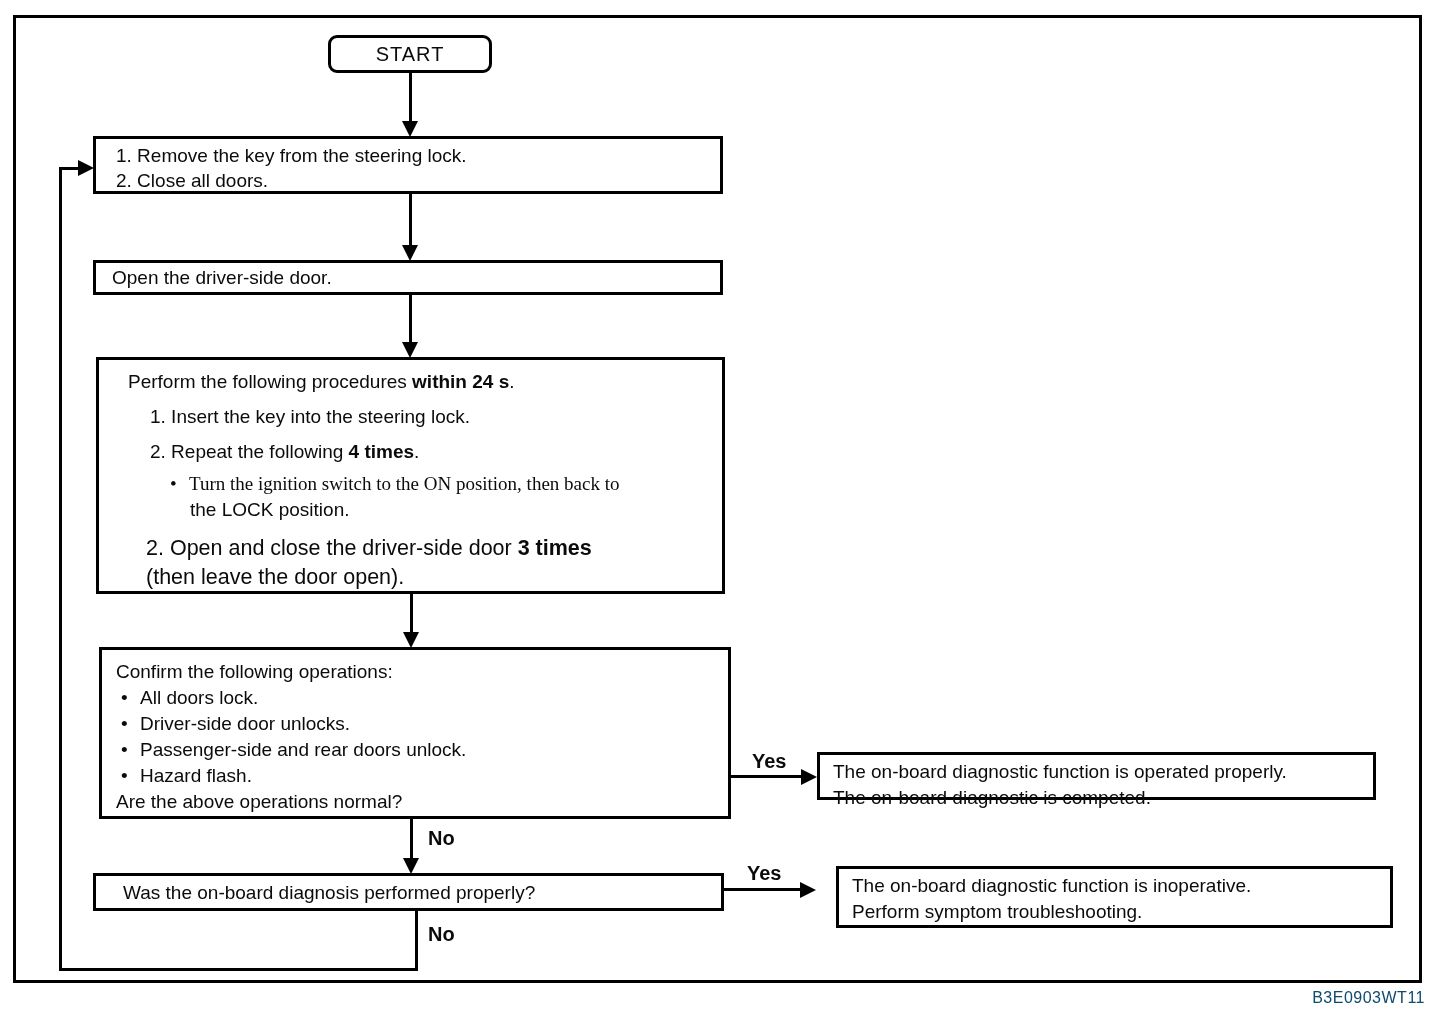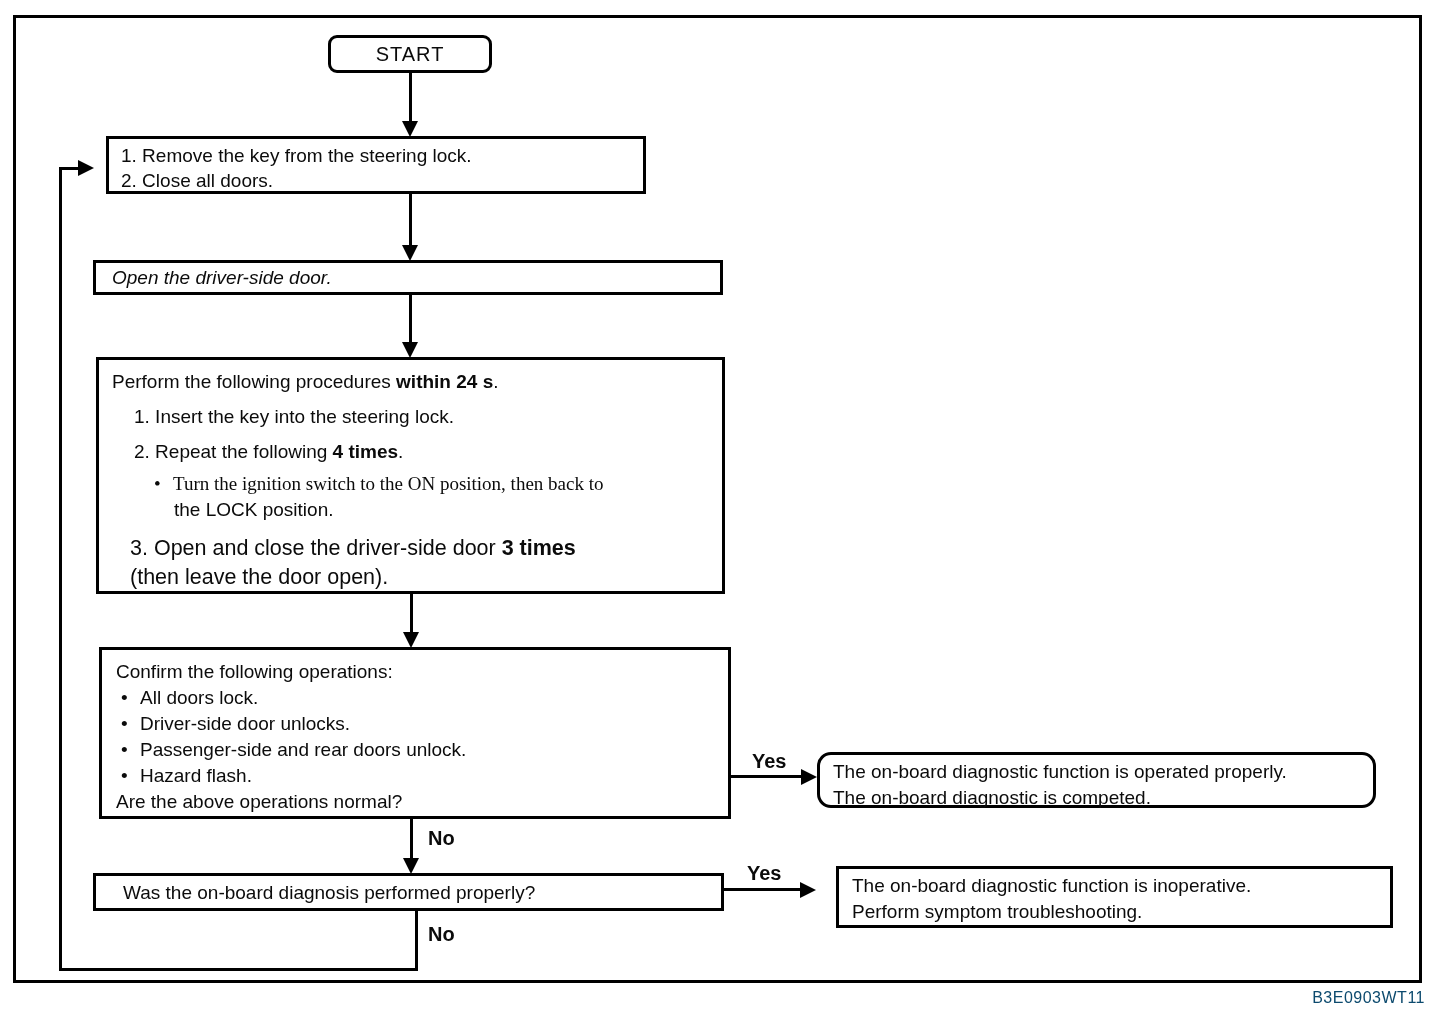--- a/index.html
+++ b/index.html
@@ -27,38 +27,38 @@
     border-top:8px solid transparent; border-bottom:8px solid transparent;
     border-left:16px solid #000;
   }
   .branch-label { position:absolute; font-weight:bold; font-size:20px; }
   .b { font-weight:bold; }
   .start-box {
     left:328px; top:35px; width:164px; height:38px;
     display:flex; align-items:center; justify-content:center;
     font-size:20px; letter-spacing:1px;border-radius:9px;
   }
-  .step1-box { left:106px; top:136px; width:540px; height:58px; padding:4px 8px 0 12px; }
+  .step1-box { left:93px; top:136px; width:630px; height:58px; padding:4px 8px 0 20px; }
   .step1-box .line { line-height:25px; }
-  .step2-box { left:93px; top:260px; width:630px; height:35px; padding:0 8px 0 16px; line-height:30px;font-style:italic; }
-  .step3-box { left:96px; top:357px; width:629px; height:237px; padding:11px 6px 0 13px; }
+  .step2-box { left:93px; top:260px; width:630px; height:35px; padding:0 8px 0 16px; line-height:30px; }
+  .step3-box { left:96px; top:357px; width:629px; height:237px; padding:11px 6px 0 29px; }
   .step3-box p { margin:0; line-height:22px; }
   .p-item { margin-left:22px !important; margin-top:13px !important; }
   .p-bullet { margin-left:42px !important; margin-top:10px !important;font-family:Liberation Serif, serif; }
   .p-bullet-cont { margin-left:62px !important; margin-top:4px !important; }
   .p-item3 { margin-left:18px !important; margin-top:14px !important; font-size:21.5px; line-height:26px !important; }
   .p-item3-cont { margin-left:18px !important; margin-top:3px !important; font-size:21.5px; line-height:26px !important; }
   .step4-box { left:99px; top:647px; width:632px; height:172px; padding:9px 6px 0 14px; }
   .step4-box .line { line-height:26px; }
   .step4-bullet { margin-left:5px; }
   .bullet-glyph { display:inline-block; width:19px; }
   .step5-box { left:93px; top:873px; width:631px; height:38px; padding:0 8px 0 27px; line-height:33px; }
   .result-box { padding:4px 8px 0 13px; }
   .result-box .line { line-height:26px; }
-  .result1-box { left:817px; top:752px; width:559px; height:56px;border-radius:14px; }
+  .result1-box { left:817px; top:752px; width:559px; height:48px; }
   .result2-box { left:836px; top:866px; width:557px; height:62px; }
   .code-label {
     position:absolute; right:15px; top:989px; font-size:16px; letter-spacing:0.5px; color:#0c4a6e;
   }
 </style>
 </head>
 <body>
 
 <div class="page">
 
@@ -85,21 +85,21 @@
 
   <div class="vline" style="left:409px; top:295px; height:49px;"></div>
   <div class="arrow-down" style="left:402px; top:342px;"></div>
 
   <div class="box step3-box">
     <p><span>Perform the following procedures </span><span class="b">within 24 s</span><span>.</span></p>
     <p class="p-item">1. Insert the key into the steering lock.</p>
     <p class="p-item"><span>2. Repeat the following </span><span class="b">4 times</span><span>.</span></p>
     <p class="p-bullet"><span class="bullet-glyph">•</span><span>Turn the ignition switch to the ON position, then back to</span></p>
     <p class="p-bullet-cont">the LOCK position.</p>
-    <p class="p-item3"><span>3. Open and close the driver-side door </span><span class="b">3 times</span></p>
+    <p class="p-item3"><span>2. Open and close the driver-side door </span><span class="b">3 times</span></p>
     <p class="p-item3-cont">(then leave the door open).</p>
   </div>
 
   <div class="vline" style="left:410px; top:594px; height:40px;"></div>
   <div class="arrow-down" style="left:403px; top:632px;"></div>
 
   <div class="box step4-box">
     <div class="line">Confirm the following operations:</div>
     <div class="line step4-bullet"><span class="bullet-glyph">•</span><span>All doors lock.</span></div>
     <div class="line step4-bullet"><span class="bullet-glyph">•</span><span>Driver-side door unlocks.</span></div>

